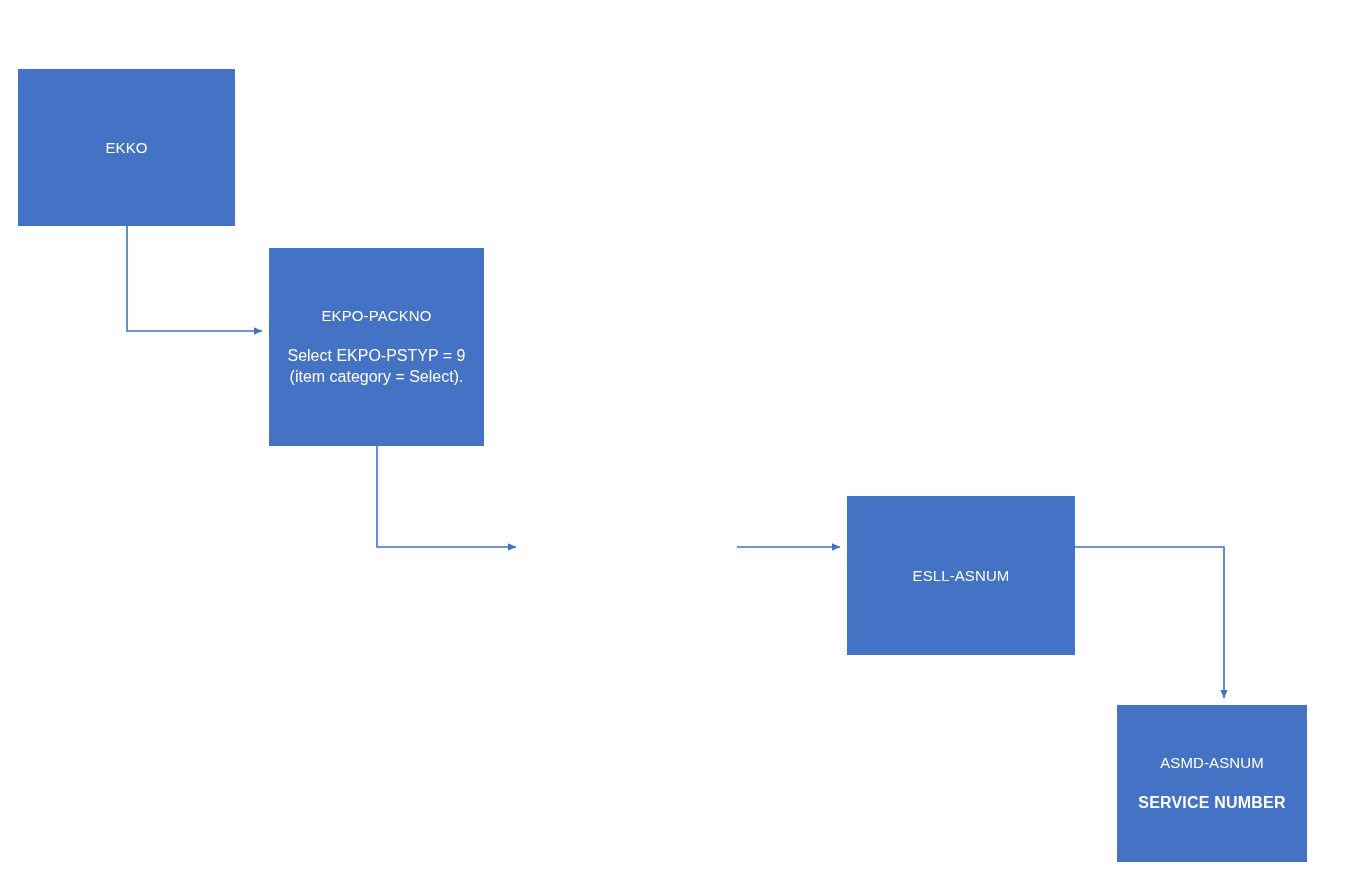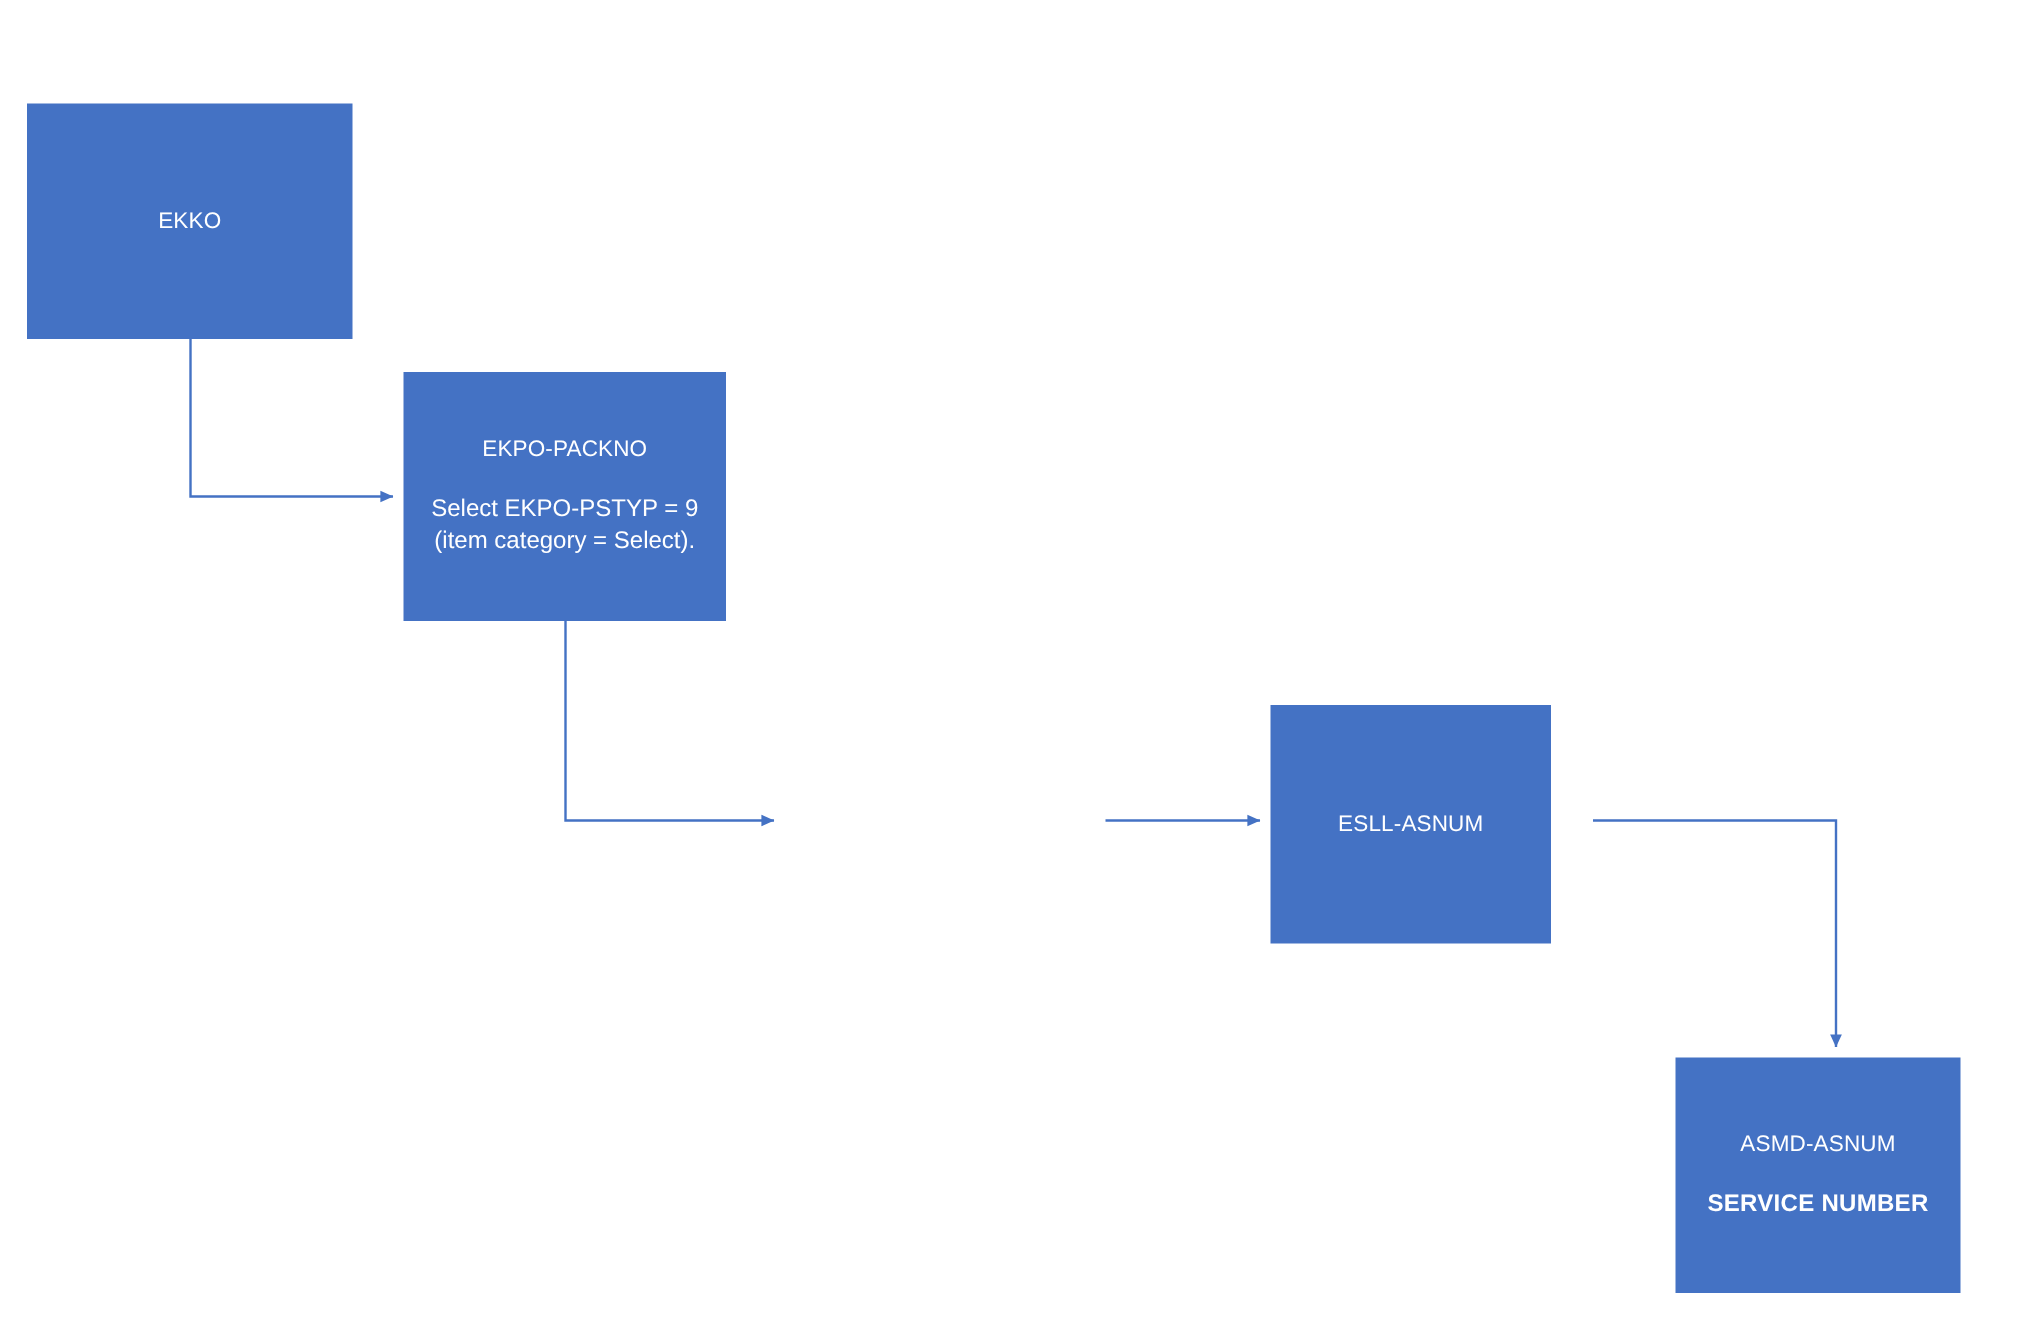--- a/index.html
+++ b/index.html
@@ -55,23 +55,23 @@
     font-weight: bold;
     letter-spacing: 0.2px;
     margin-top: 20px;
   }
   .gap-line {
     display: block;
     height: 20px;
   }
   
   #node-ekko        { left: 18px;   top: 21px;  width: 217px; height: 157px; margin-top: 48px; }
-  #node-ekpo-packno { left: 269px;  top: 248px; width: 215px; height: 166px; }
+  #node-ekpo-packno { left: 269px;  top: 248px; width: 215px; height: 198px; }
   #node-esll-packno { left: 523px;  top: 470px; width: 214px; height: 159px; }
-  #node-esll-asnum  { left: 847px;  top: 470px; width: 187px; height: 159px; }
+  #node-esll-asnum  { left: 847px;  top: 496px; width: 228px; height: 159px; }
   #node-asmd-asnum  { left: 1117px; top: 705px; width: 190px; height: 157px; }
 </style>
 </head>
 <body>
 
 <div id="canvas">
 
   <svg class="connectors" viewBox="0 0 1347 879" xmlns="http://www.w3.org/2000/svg">
     <defs>
       <marker id="arrow-right" markerWidth="9" markerHeight="9" refX="8.4" refY="4.5" orient="auto" markerUnits="userSpaceOnUse">

